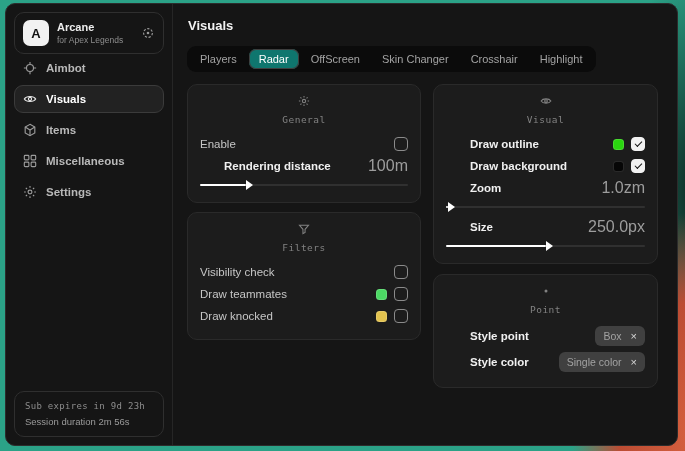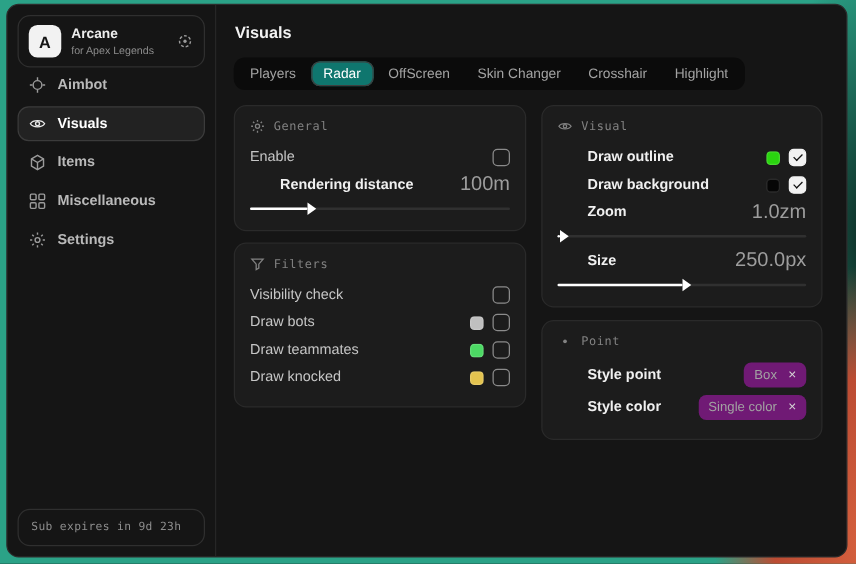--- a/index.html
+++ b/index.html
@@ -36,36 +36,36 @@
   
   .main { flex:1; padding:12px 0 0 14px; display:flex; flex-direction:column; }
   .page-title { font-size:13px; font-weight:bold; color:#f2f2f2; margin:2px 0 13px 1px; }
   .tabstrip { display:inline-flex; align-self:flex-start; background:#0b0b0b; border-radius:9px; padding:3px; gap:2px; margin-bottom:12px; }
   .tab { padding:4px 10px; font-size:11px; color:#a3a3a3; border-radius:7px; white-space:nowrap; }
   .tab.selected { background:#0f766e; color:#ffffff; box-shadow:inset 0 0 0 1px #3e3e3e; }
   .content { display:flex; gap:12px; }
   .col-left { width:234px; display:flex; flex-direction:column; gap:9px; }
   .col-right { width:225px; display:flex; flex-direction:column; gap:10px; }
   .card { background:#1c1c1c; border:1px solid #2a2a2a; border-radius:10px; padding:10px 12px 12px 12px; }
-  .card-head { display:flex; align-items:center; gap:7px; color:#828282; margin-bottom:8px; }
+  .card-head { display:flex; align-items:center; gap:7px; color:#828282; margin-bottom:8px;flex-direction:column; }
   .card-head .sec-title { font-family:"DejaVu Sans Mono", monospace; font-size:9.5px; letter-spacing:0.5px; }
   .row { display:flex; align-items:center; height:22px; }
   .row .lbl { font-size:11.5px; color:#c6c6c6; }
   .row .lbl.strong { font-weight:bold; color:#f0f0f0;padding-left:24px; }
   .row .right { margin-left:auto; display:flex; align-items:center; gap:7px; }
   .val { font-size:16px; color:#9d9d9d; }
   .checkbox { width:14px; height:14px; border:1.4px solid #8b8b8b; border-radius:4px; background:transparent; position:relative; flex-shrink:0; }
   .checkbox.checked { background:#f2f2f2; border-color:#f2f2f2; }
   .checkbox.checked::after { content:""; position:absolute; left:3px; top:3.2px; width:6px; height:3.2px; border-left:1.6px solid #121212; border-bottom:1.6px solid #121212; transform:rotate(-45deg); }
   .swatch { width:11px; height:11px; border-radius:3.5px; border:1px solid rgba(255,255,255,0.14); flex-shrink:0; }
   .slider { position:relative; height:10px; margin-top:3px; }
   .slider .track { position:absolute; left:0; right:0; top:4px; height:2px; background:#303030; border-radius:1px; }
   .slider .fill { position:absolute; left:0; top:4px; height:2px; background:#ffffff; border-radius:1px; }
   .slider .fill::after { content:""; position:absolute; right:-7px; top:-4px; width:0; height:0; border-top:5px solid transparent; border-bottom:5px solid transparent; border-left:7px solid #ffffff; }
-  .chip { display:flex; align-items:center; gap:9px; background:#701a75; border-radius:6px; height:20px; padding:0 8px; }
+  .chip { display:flex; align-items:center; gap:9px; background:#404040; border-radius:6px; height:20px; padding:0 8px; }
   .chip .chip-label { font-size:10.5px; color:#a2a2a2; }
   .chip .chip-close { font-size:11px; color:#d6d6d6; line-height:1; }
   .point-row { height:26px; }
   svg { display:block; }
 </style>
 </head>
 <body>
 
 <div class="window">
 
@@ -133,20 +133,21 @@
         <svg width="14" height="14" viewBox="0 0 16 16" fill="none" stroke="currentColor" stroke-width="1.3">
           <circle cx="8" cy="8" r="2.2"></circle>
           <path d="M8 1.2v2M8 12.8v2M1.2 8h2M12.8 8h2M3.2 3.2l1.4 1.4M11.4 11.4l1.4 1.4M12.8 3.2l-1.4 1.4M4.6 11.4l-1.4 1.4"></path>
         </svg>
       </span>
       <span>Settings</span>
     </div>
 
     <div class="side-footer">
       <div class="footer-line1">Sub expires in 9d 23h</div>
+      <div class="footer-line2">Session duration 2m 56s</div>
     </div>
   </div>
 
   <div class="main">
     <div class="page-title">Visuals</div>
 
     <div class="tabstrip">
       <div class="tab">Players</div>
       <div class="tab selected">Radar</div>
       <div class="tab">OffScreen</div>
@@ -195,27 +196,20 @@
             </span>
             <span class="sec-title">Filters</span>
           </div>
           <div class="row">
             <span class="lbl">Visibility check</span>
             <span class="right">
                 <span class="checkbox"></span>
               </span>
           </div>
           <div class="row">
-            <span class="lbl">Draw bots</span>
-            <span class="right">
-              <span class="swatch" style="background: rgb(191, 191, 191);"></span>
-              <span class="checkbox"></span>
-            </span>
-          </div>
-          <div class="row">
             <span class="lbl">Draw teammates</span>
             <span class="right">
               <span class="swatch" style="background: rgb(76, 217, 100);"></span>
               <span class="checkbox"></span>
             </span>
           </div>
           <div class="row">
             <span class="lbl">Draw knocked</span>
             <span class="right">
               <span class="swatch" style="background: rgb(227, 195, 79);"></span>

